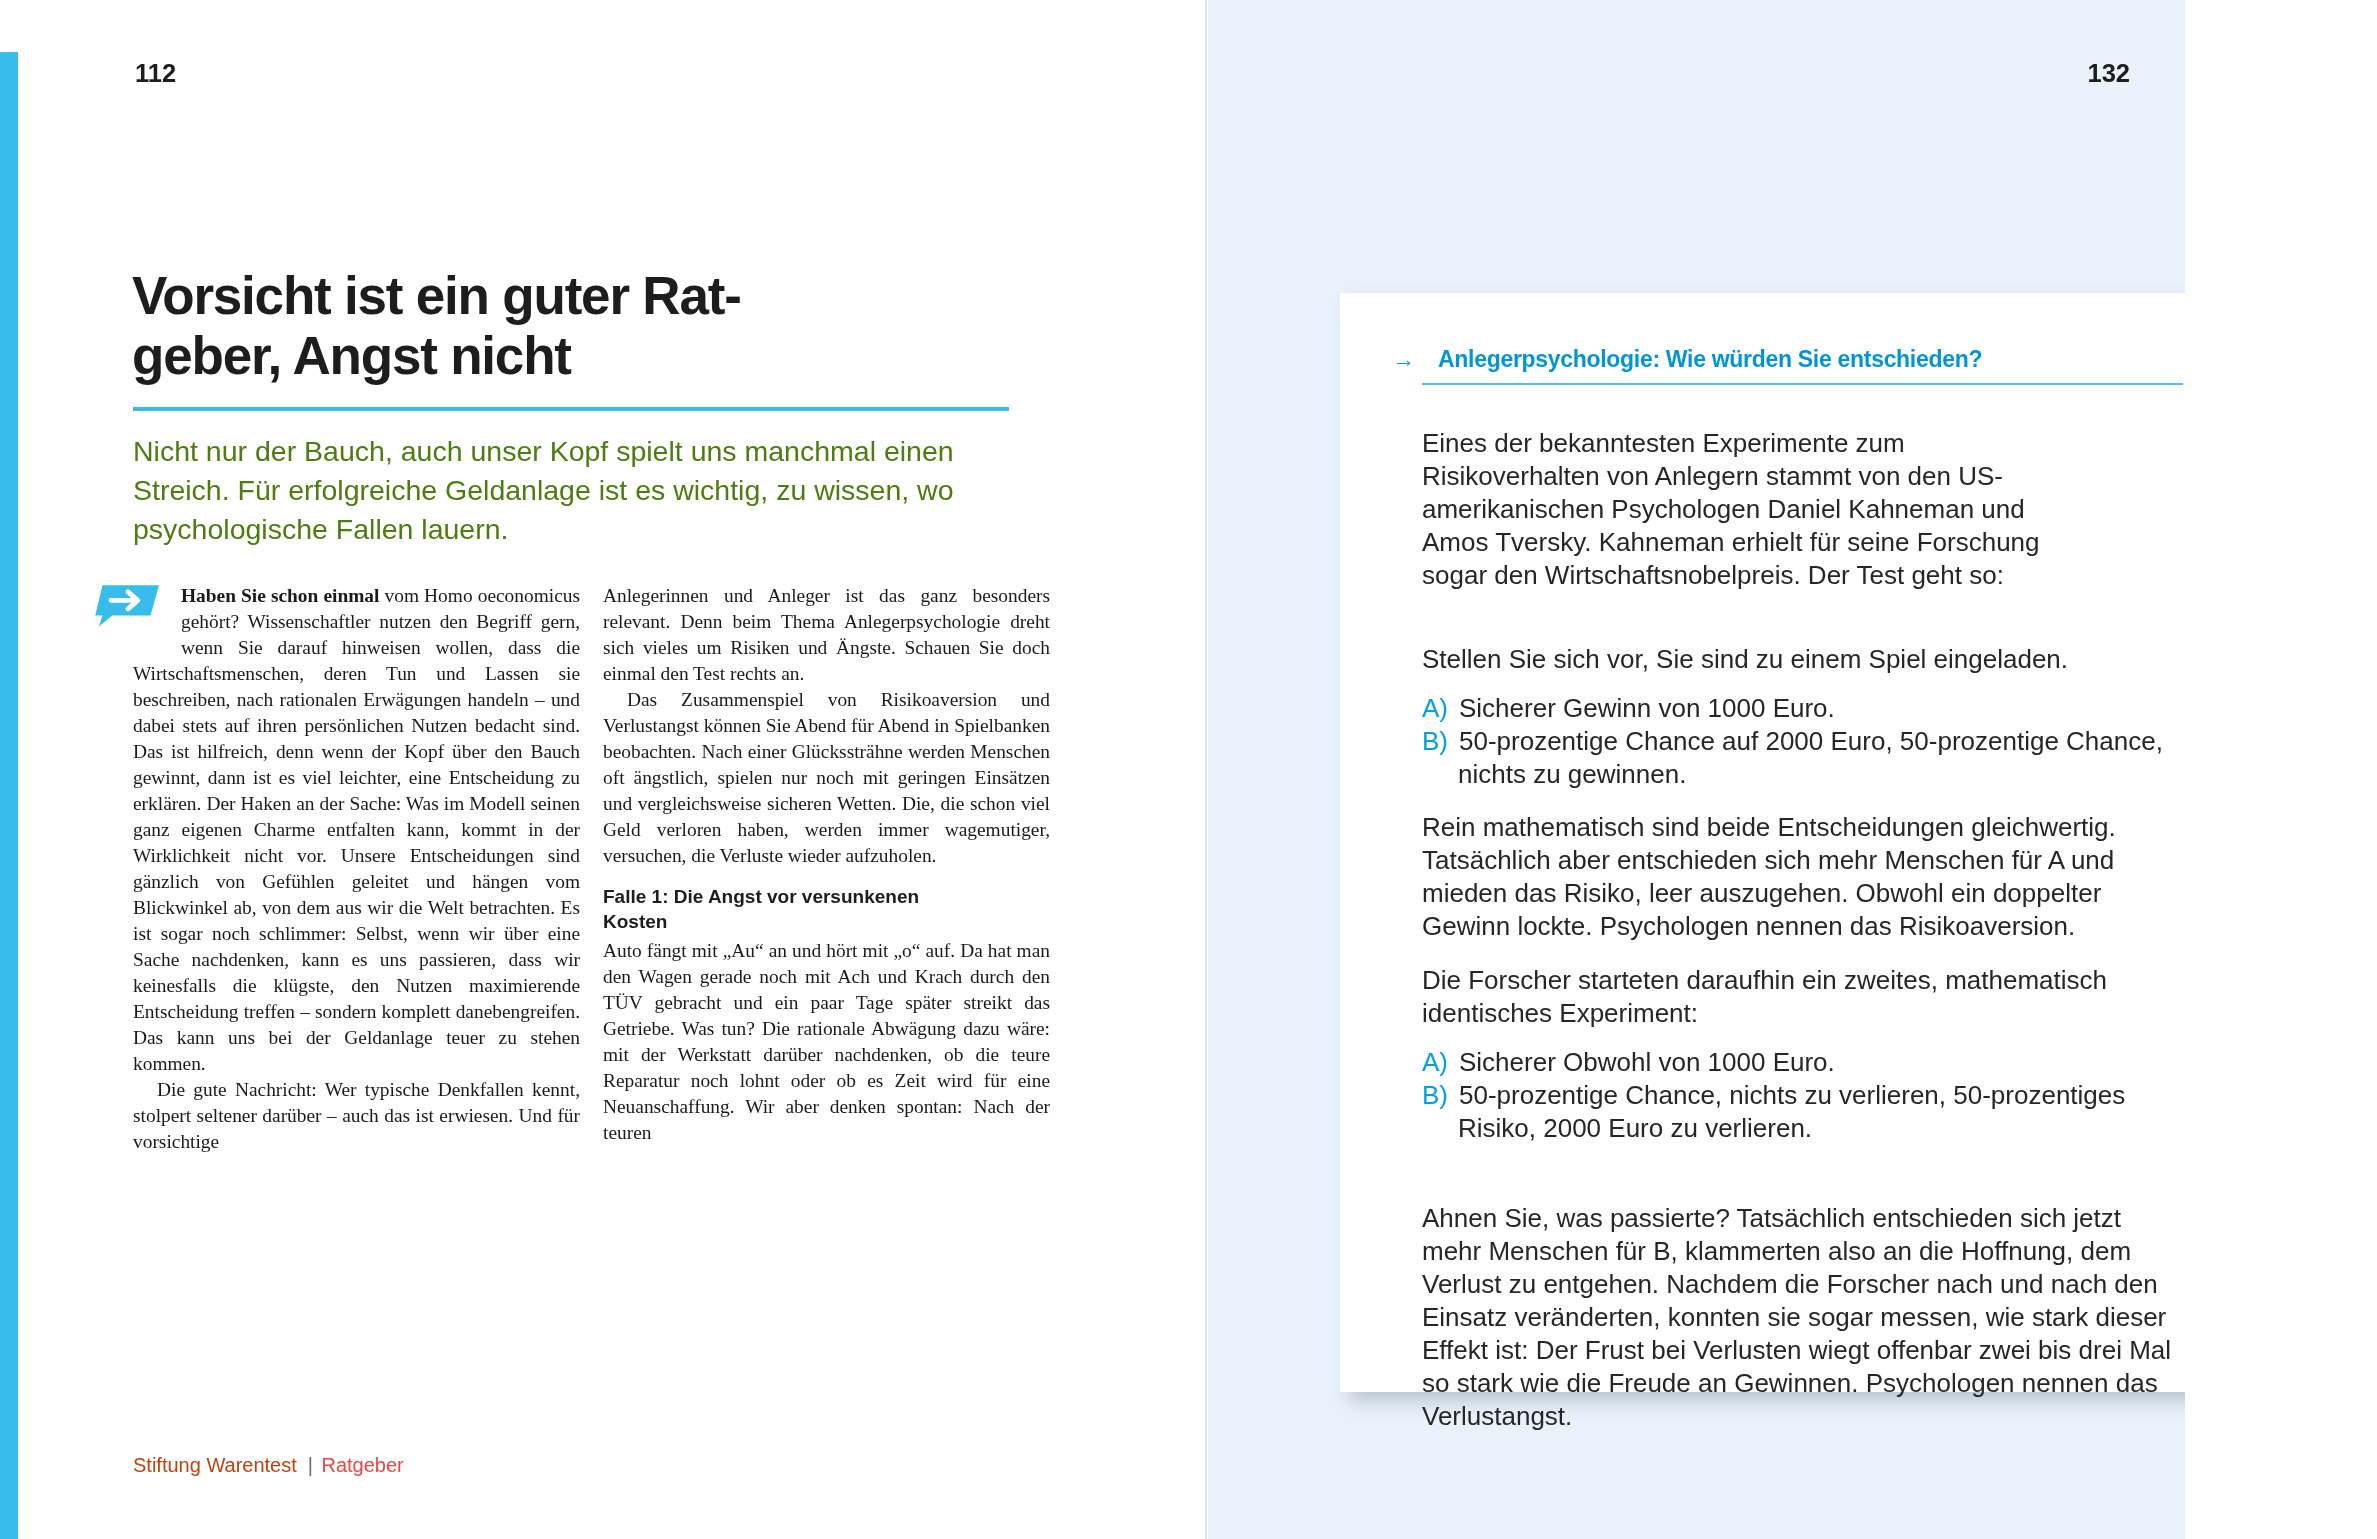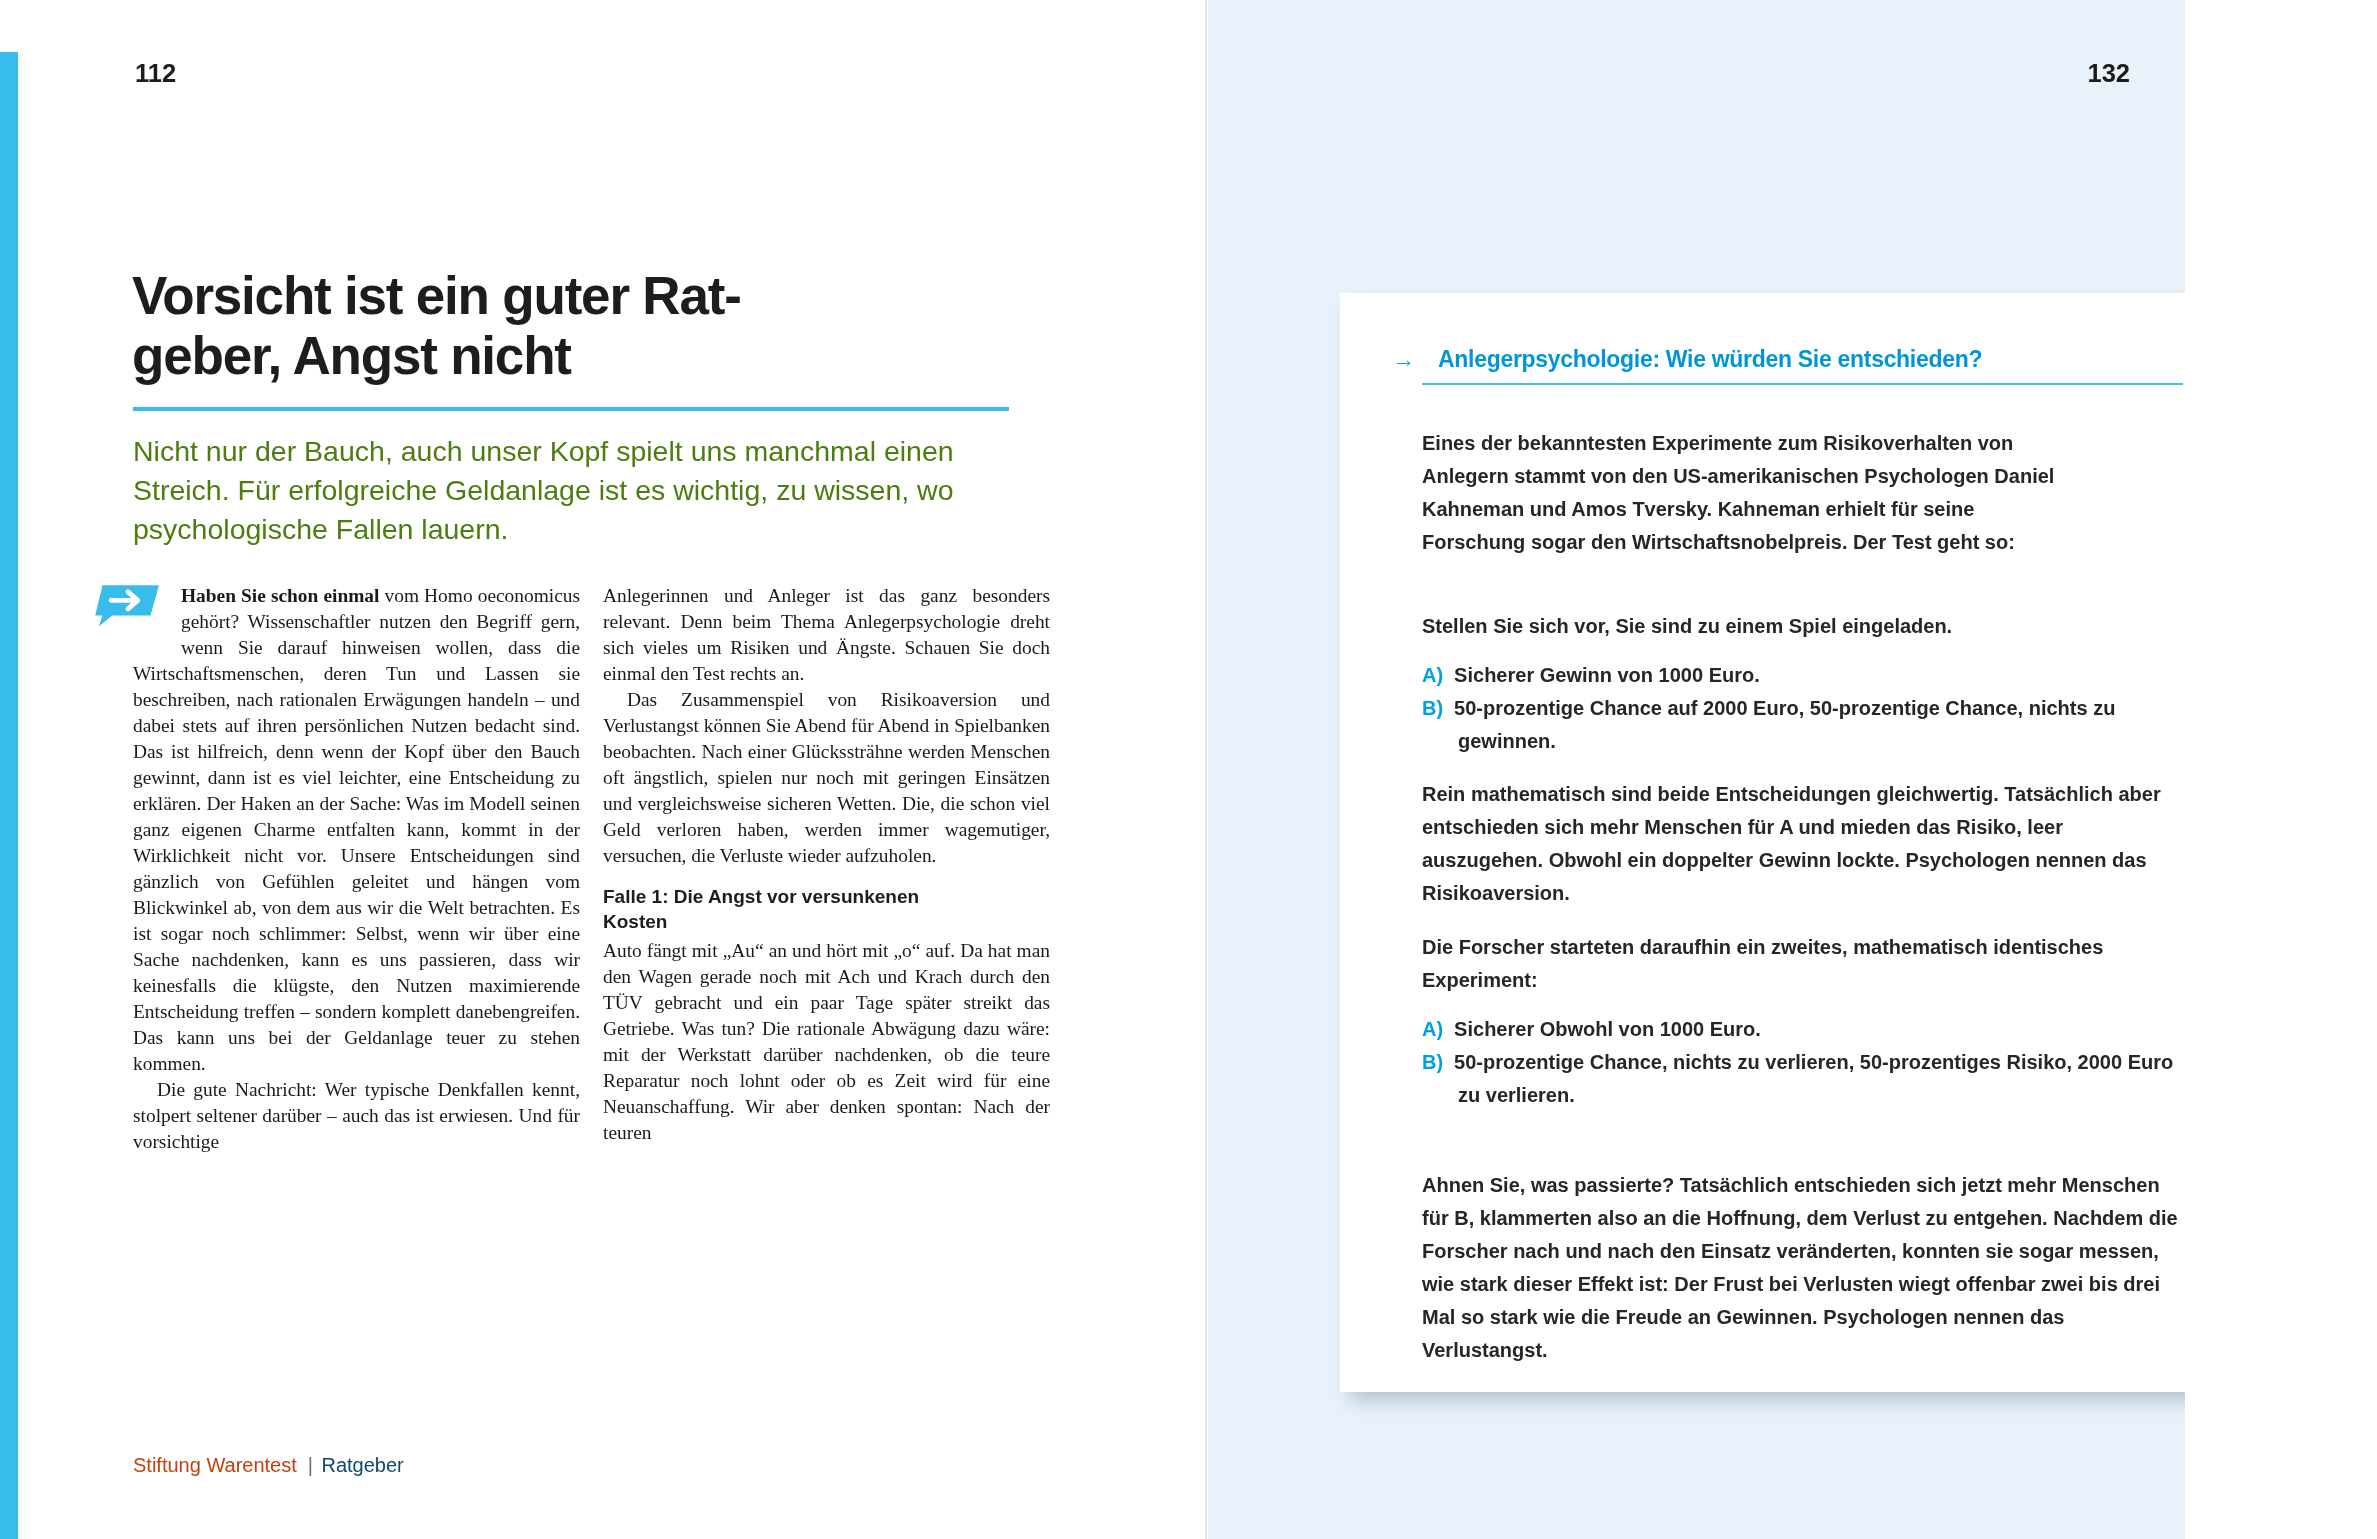--- a/index.html
+++ b/index.html
@@ -38,32 +38,32 @@
   .icon-float { float:left; width:65px; height:44px; margin:2.4px 22px 6px -39px; }
   .icon-float svg { display:block; }
 
   .subheading { margin:14.6px 0 4.9px 0; font-family:"Liberation Sans", sans-serif;
     font-size:19px; font-weight:bold; line-height:25px; text-align:left; color:#1d1d1b; }
   .subheading span { display:block; }
 
   .footer { position:absolute; left:133px; top:1454px; font-size:20px; }
   .footer .brand { color:#c2410c; font-weight:normal; }
   .footer .sep { color:#6b6b6b; margin:0 8.5px 0 11px; font-weight:normal; }
-  .footer .cat { color:#0c4a6e; font-weight:normal; }
+  .footer .cat { color:#ef4444; font-weight:normal; }
 
   
   .card { position:absolute; left:1340px; top:293px; width:876px; height:1099px;
     box-sizing:border-box; background:#ffffff; padding:53px 33px 0 82px;
     box-shadow:8.5px 9.7px 17px rgba(95,115,135,0.35); }
 
   .card-title-row { position:relative; border-bottom:2.4px solid #4cc1ed; padding-bottom:9.7px; }
   .card-arrow { position:absolute; left:-30px; top:0; color:#00a0e1; font-size:23px; font-weight:bold; }
   .card-title { display:inline; margin:16px; font-size:23px; font-weight:bold; color:#0096d6; letter-spacing:-0.3px; }
 
-  .card p { margin:0; font-size:20px; line-height:33px; color:#262626;font-weight:bold; }
+  .card p { margin:0; font-size:26px; line-height:33px; color:#262626; }
   .card-intro { color:#0f9dda; max-width:658px; margin-top:42px !important; }
   .card-setup { margin-top:51px !important; }
   .options { margin-top:16px; }
   .option { padding-left:36px; text-indent:-36px; }
   .opt-label { color:#00a0e1; margin-right:11px; }
   .card-result1 { margin-top:20.6px !important; }
   .card-setup2 { margin-top:20.6px !important; }
   .card-result2 { margin-top:57px !important; }
 </style>
 </head>

